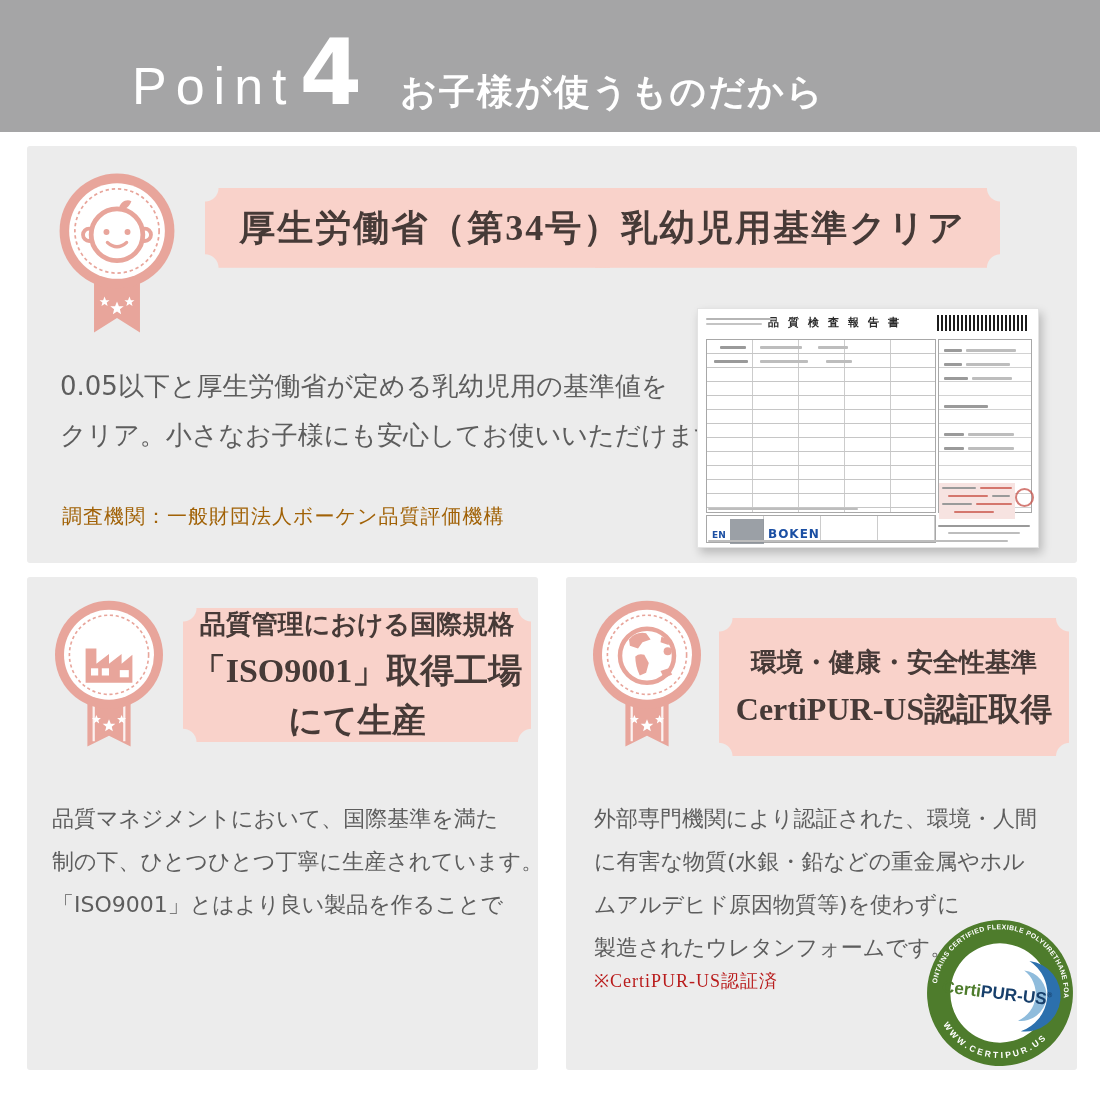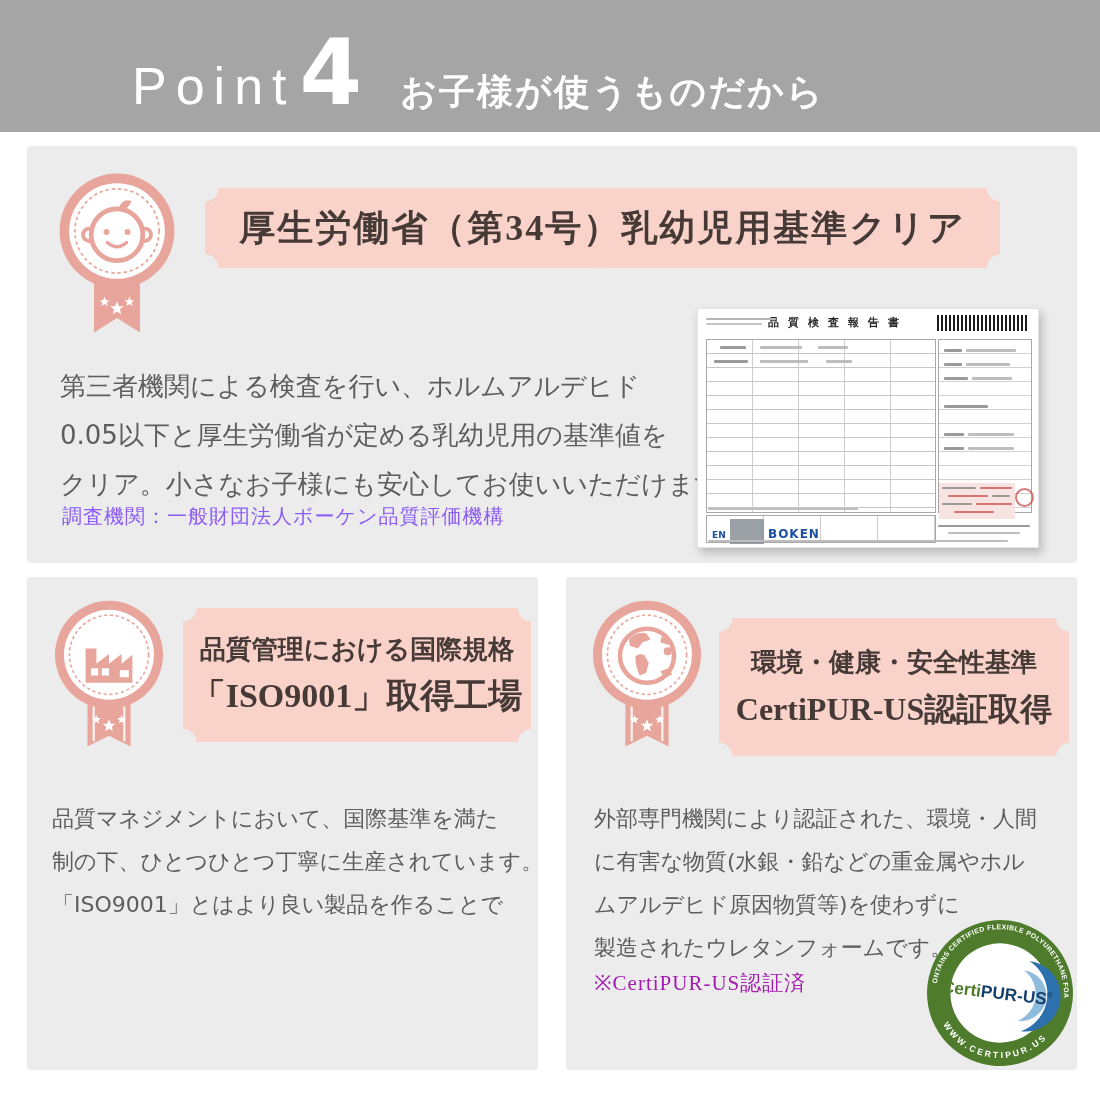--- a/index.html
+++ b/index.html
@@ -35,25 +35,25 @@
   .plq2 .l1{font-size:26px;line-height:42px;}
   .plq2 .l2,.plq2 .l3{font-size:34px;line-height:50px;}
   .plq3{left:153px;top:41px;width:350px;height:138px;}
   .plq3 .l1{font-size:26px;line-height:44px;}
   .plq3 .l2{font-size:32px;line-height:48px;}
 
   
   .bcopy{position:absolute;color:#5d5d5d;}
   .bline{white-space:nowrap;}
   .body1{left:33px;top:216px;font-size:26px;line-height:49px;}
-  .note1{left:35px;top:357px;font-size:20px;color:#8b5cf6;letter-spacing:1px;
+  .note1{left:35px;top:357px;font-size:20px;color:#a16207;letter-spacing:1px;
          font-family:Liberation Mono, monospace;}
   .body2{left:25px;top:220px;font-size:22px;line-height:43px;}
   .body3{left:28px;top:220px;font-size:22px;line-height:43px;}
-  .note3{left:28px;top:391px;font-size:21px;color:#a21caf;letter-spacing:1px;
+  .note3{left:28px;top:391px;font-size:18px;color:#b91c1c;letter-spacing:1px;
          font-family:"Liberation Serif","DejaVu Serif",serif;}
 
   
   .badge{position:absolute;}
   .badge1{left:23px;top:16px;width:134px;height:182px;}
   .badge2{left:19px;top:13px;width:126px;height:171px;}
   .badge3{left:18px;top:13px;width:126px;height:171px;}
 
   
   .cert{position:absolute;left:670px;top:162px;width:340px;height:238px;background:#fff;
@@ -122,21 +122,20 @@
       <circle cx="59" cy="73" r="3.1" fill="#e8a59b"></circle>
       <circle cx="81" cy="73" r="3.1" fill="#e8a59b"></circle>
       <path d="M60,84 Q70,93 80,84" fill="none" stroke="#e8a59b" stroke-width="3.5" stroke-linecap="round"></path>
     </svg>
 
     <div class="plq plq1">
       <span>厚生労働省（第34号）乳幼児用基準クリア</span>
     </div>
 
     <div class="bcopy body1">
-      <div class="bline">第三者機関による検査を行い、ホルムアルデヒド</div>
       <div class="bline">0.05以下と厚生労働省が定める乳幼児用の基準値を</div>
       <div class="bline">クリア。小さなお子様にも安心してお使いいただけます。</div>
     </div>
 
     <div class="bcopy note1">調査機関：一般財団法人ボーケン品質評価機構</div>
 
     <div class="cert">
       <div class="cert-title">品質検査報告書</div>
       <div class="cert-barcode"></div>
       <div class="tb" style="left:8px;top:9px;width:70px;background:#b5b5b5;height:2px"></div>
@@ -195,20 +194,21 @@
       <circle cx="70" cy="72" r="44" fill="none" stroke="#e8a59b" stroke-width="1.8" stroke-dasharray="3.5 3"></circle>
       <path d="M44,103 V65 h12 v17 l14,-11 v11 l14,-11 v11 l12,-10 v31 z" fill="#e8a59b"></path>
       <rect x="50" y="87" width="8" height="8" fill="#fff"></rect>
       <rect x="62" y="87" width="8" height="8" fill="#fff"></rect>
       <rect x="82" y="89" width="10" height="8" fill="#fff"></rect>
     </svg>
 
     <div class="plq plq2">
       <div class="l1">品質管理における国際規格</div>
       <div class="l2">「ISO9001」取得工場</div>
+      <div class="l3">にて生産</div>
     </div>
 
     <div class="bcopy body2">
       <div class="bline">品質マネジメントにおいて、国際基準を満た</div>
       <div class="bline">制の下、ひとつひとつ丁寧に生産されています。</div>
       <div class="bline">「ISO9001」とはより良い製品を作ることで</div>
     </div>
   </section>
 
   <section class="panel p3">

